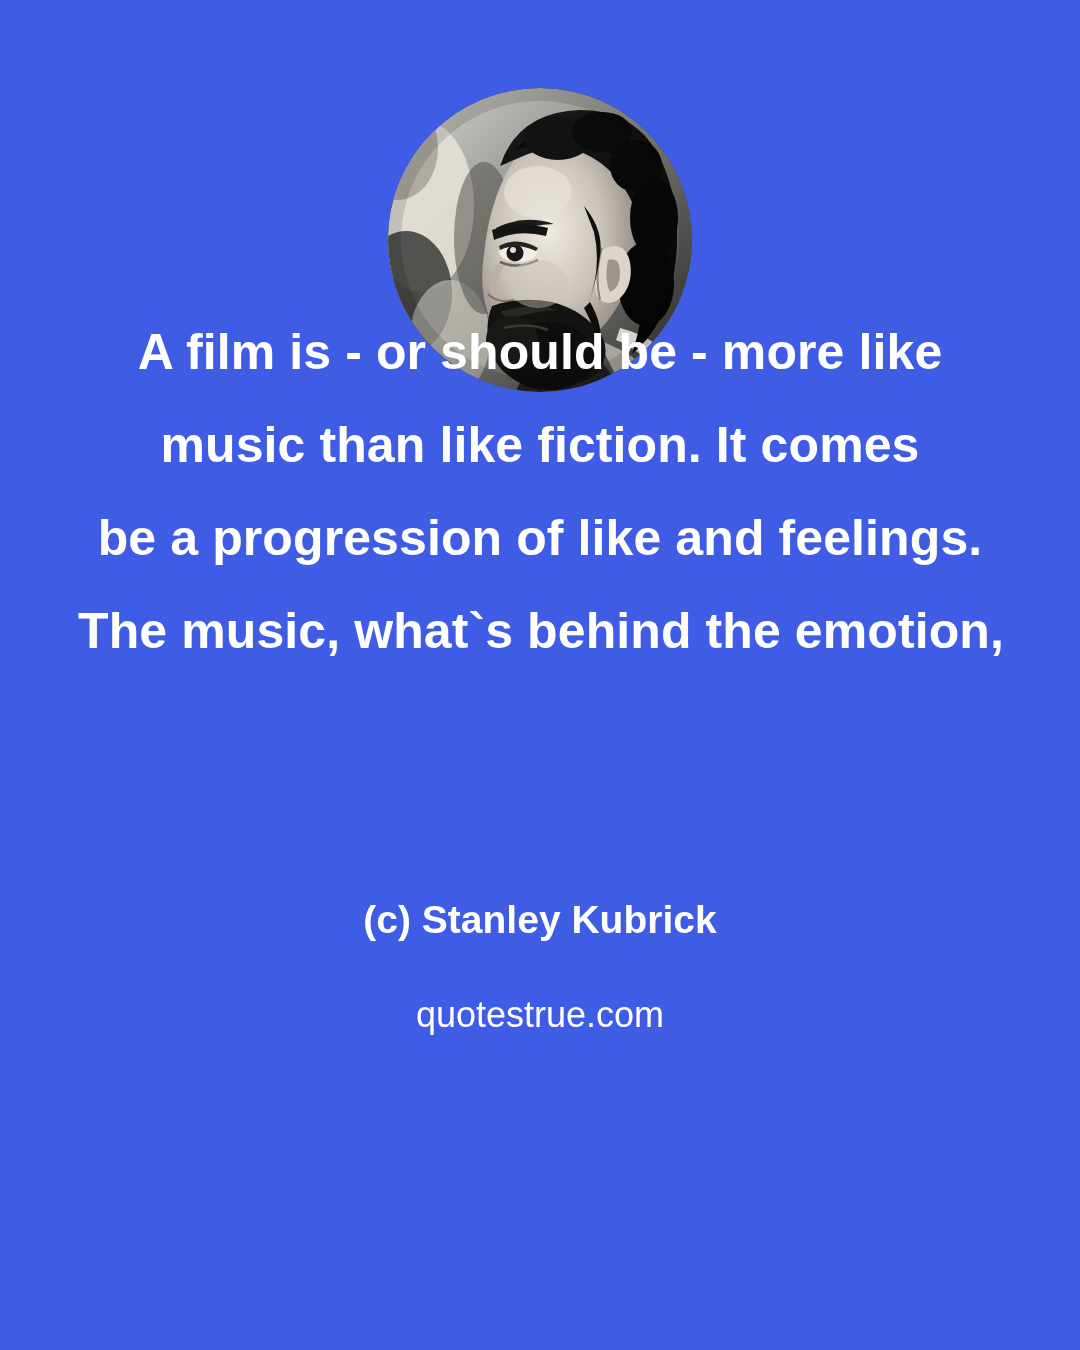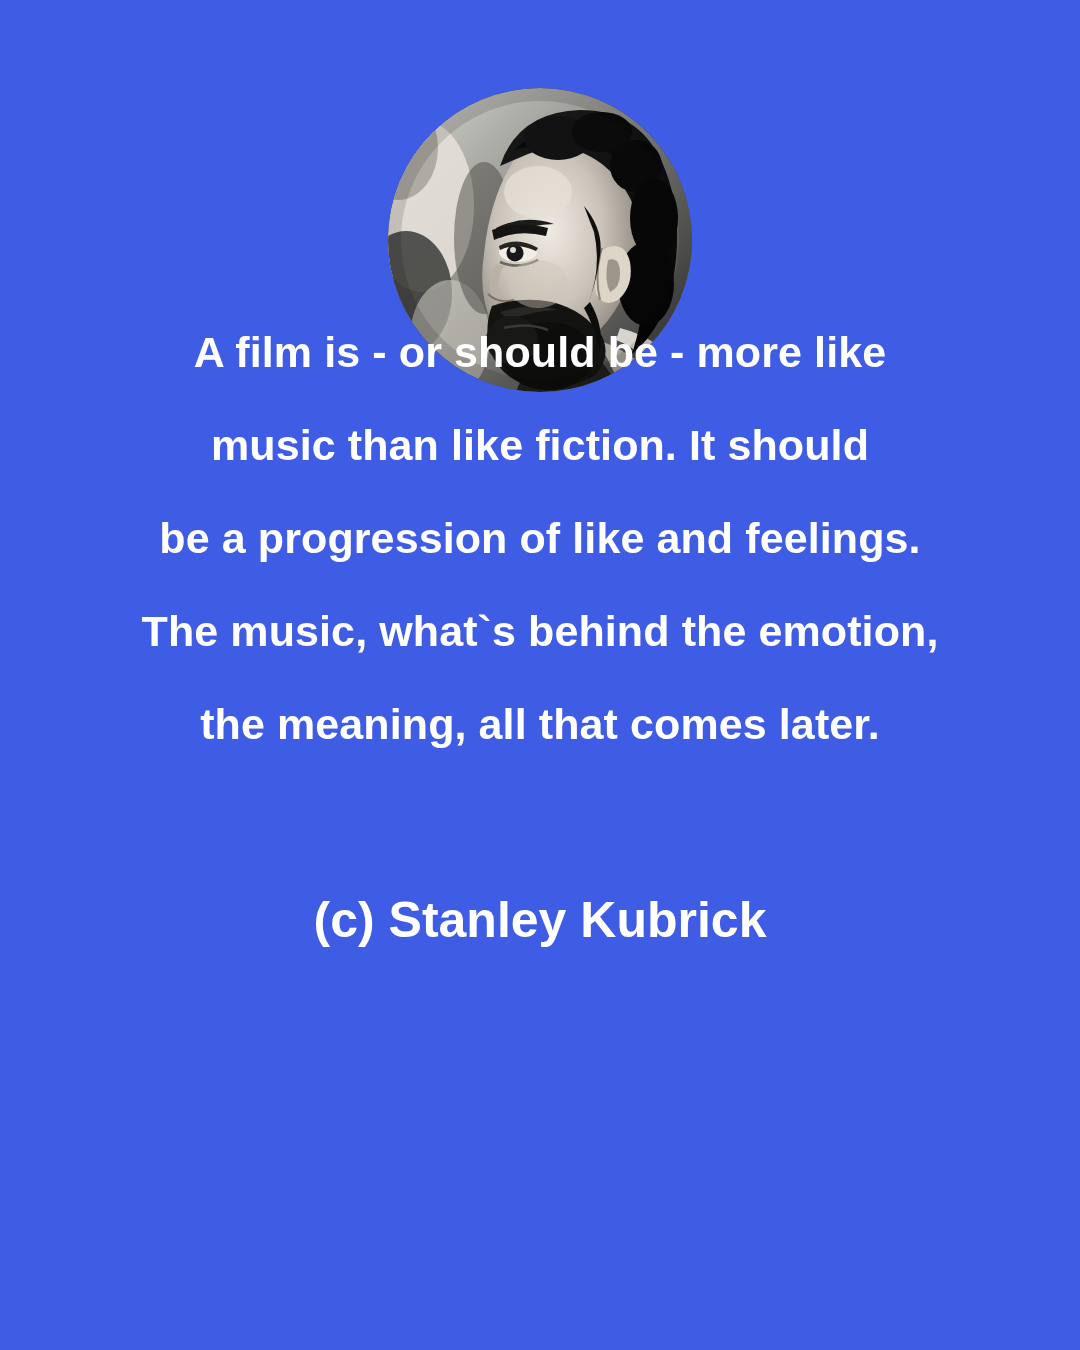--- a/index.html
+++ b/index.html
@@ -48,38 +48,38 @@
     width: 1080px;
     padding: 0 78px;
     box-sizing: border-box;
     z-index: 2;
     text-align: center;
   }
   .quote-line {
     display: block;
     color: #ffffff;
     font-family: "Liberation Sans", sans-serif;
-    font-size: 43px;
+    font-size: 50px;
     font-weight: bold;
     line-height: 93px;
     letter-spacing: 0.1px;
     white-space: nowrap;
   }
 
   
   .attribution {
     position: absolute;
     left: 0;
     top: 892px;
     width: 1080px;
     text-align: center;
     z-index: 2;
     color: #ffffff;
     font-family: "Liberation Sans", sans-serif;
-    font-size: 50px;
+    font-size: 39px;
     font-weight: bold;
     line-height: 56px;
   }
   .source-site {
     position: absolute;
     left: 0;
     top: 988px;
     width: 1080px;
     text-align: center;
     z-index: 2;
@@ -200,22 +200,22 @@
                  Q214 180 206 144 Z" fill="#0f0f0e"></path>
         <path d="M202 214 Q216 238 212 262 Q206 238 196 220 Z" fill="#0c0c0b"></path>
 
         <circle cx="152" cy="152" r="152" fill="none" stroke="#000000" stroke-width="26" opacity="0.13"></circle>
       </g>
     </svg>
   </div>
 
   <div class="quote-block">
     <span class="quote-line">A film is - or should be - more like</span>
-    <span class="quote-line">music than like fiction. It should</span>
+    <span class="quote-line">music than like fiction. It comes</span>
     <span class="quote-line">be a progression of like and feelings.</span>
     <span class="quote-line">The music, what`s behind the emotion,</span>
-    <span class="quote-line">the meaning, all that comes later.</span>
   </div>
 
   <div class="attribution">(c) Stanley Kubrick</div>
 
+  <div class="source-site">quotestrue.com</div>
 
 </div>
 
 </body></html>

